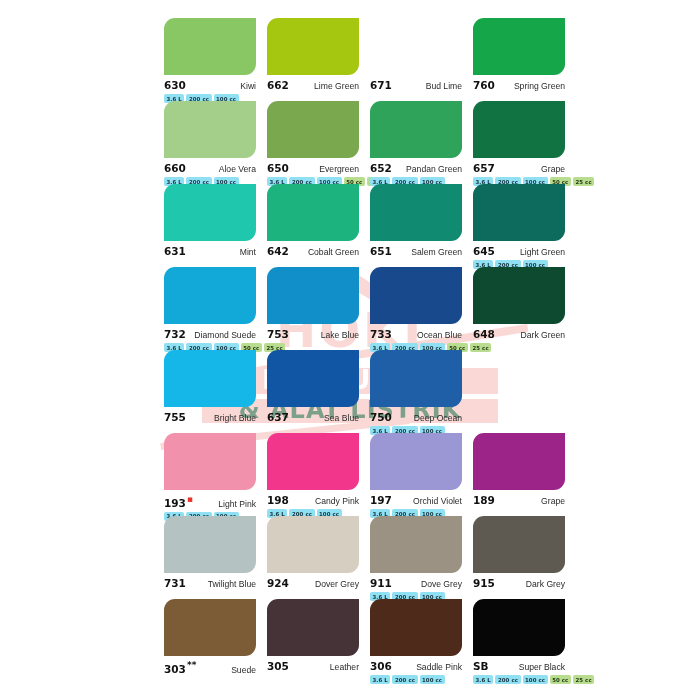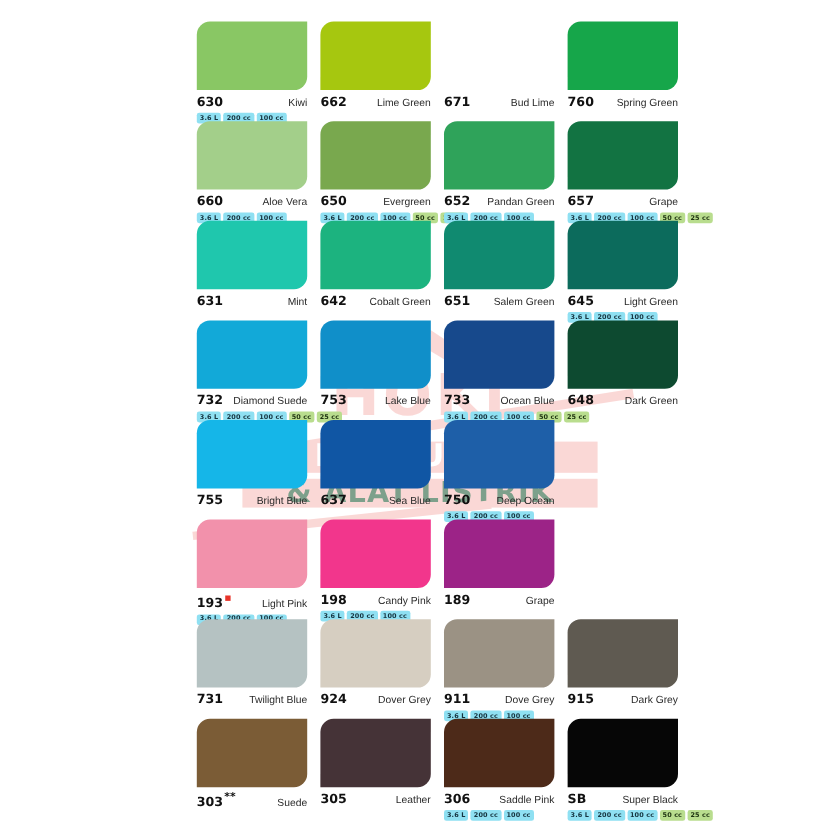--- a/index.html
+++ b/index.html
@@ -452,20 +452,32 @@
             <span class="code">198</span>
             <span class="cname">Candy Pink</span>
           </div>
           <div class="badges">
             <span class="badge">3.6 L</span>
             <span class="badge">200 cc</span>
             <span class="badge">100 cc</span>
           </div>
         </div>
         <div class="cell">
+          <div class="swatch" style="background: rgb(154, 151, 212);"></div>
+          <div class="labelrow">
+            <span class="code">197</span>
+            <span class="cname">Orchid Violet</span>
+          </div>
+          <div class="badges">
+            <span class="badge">3.6 L</span>
+            <span class="badge">200 cc</span>
+            <span class="badge">100 cc</span>
+          </div>
+        </div>
+        <div class="cell">
           <div class="swatch" style="background: rgb(156, 35, 135);"></div>
           <div class="labelrow">
             <span class="code">189</span>
             <span class="cname">Grape</span>
           </div>
           <div class="badges"></div>
         </div>
       </div>
       <div class="row">
         <div class="cell">

